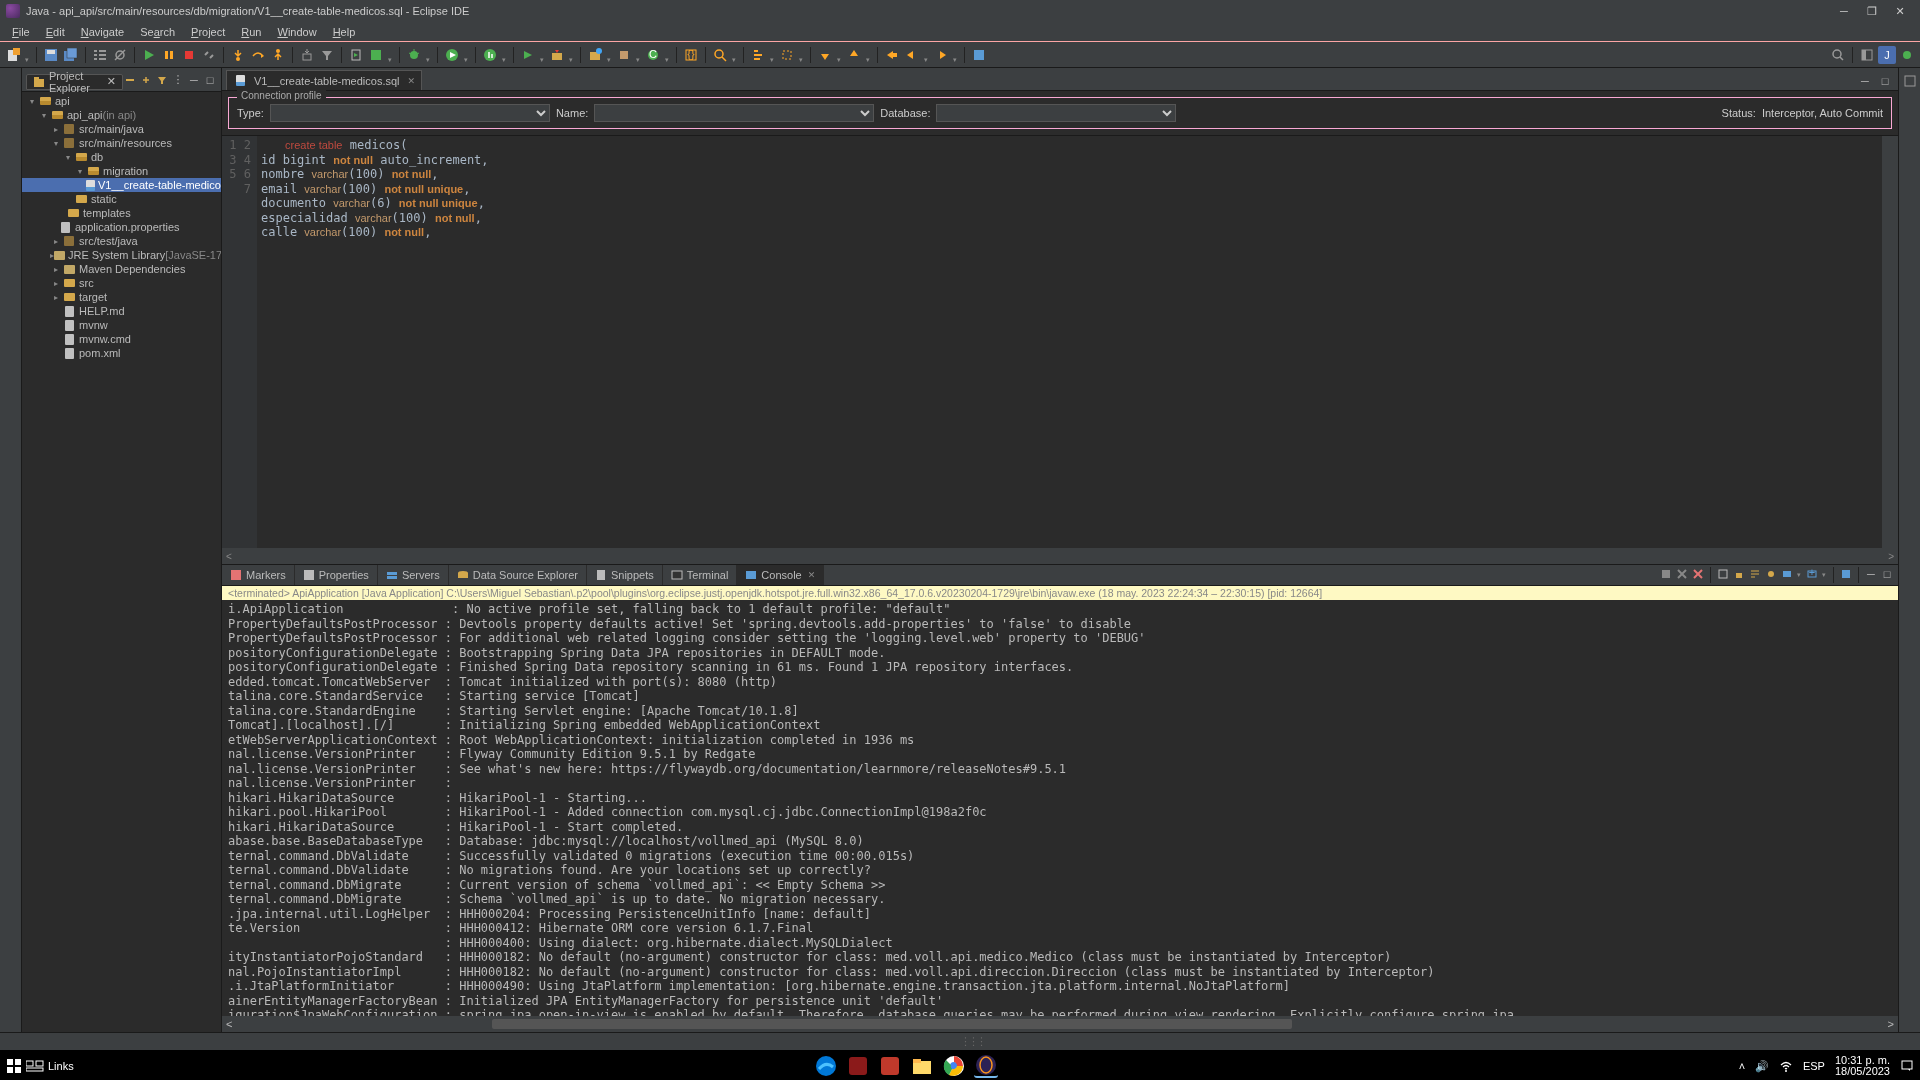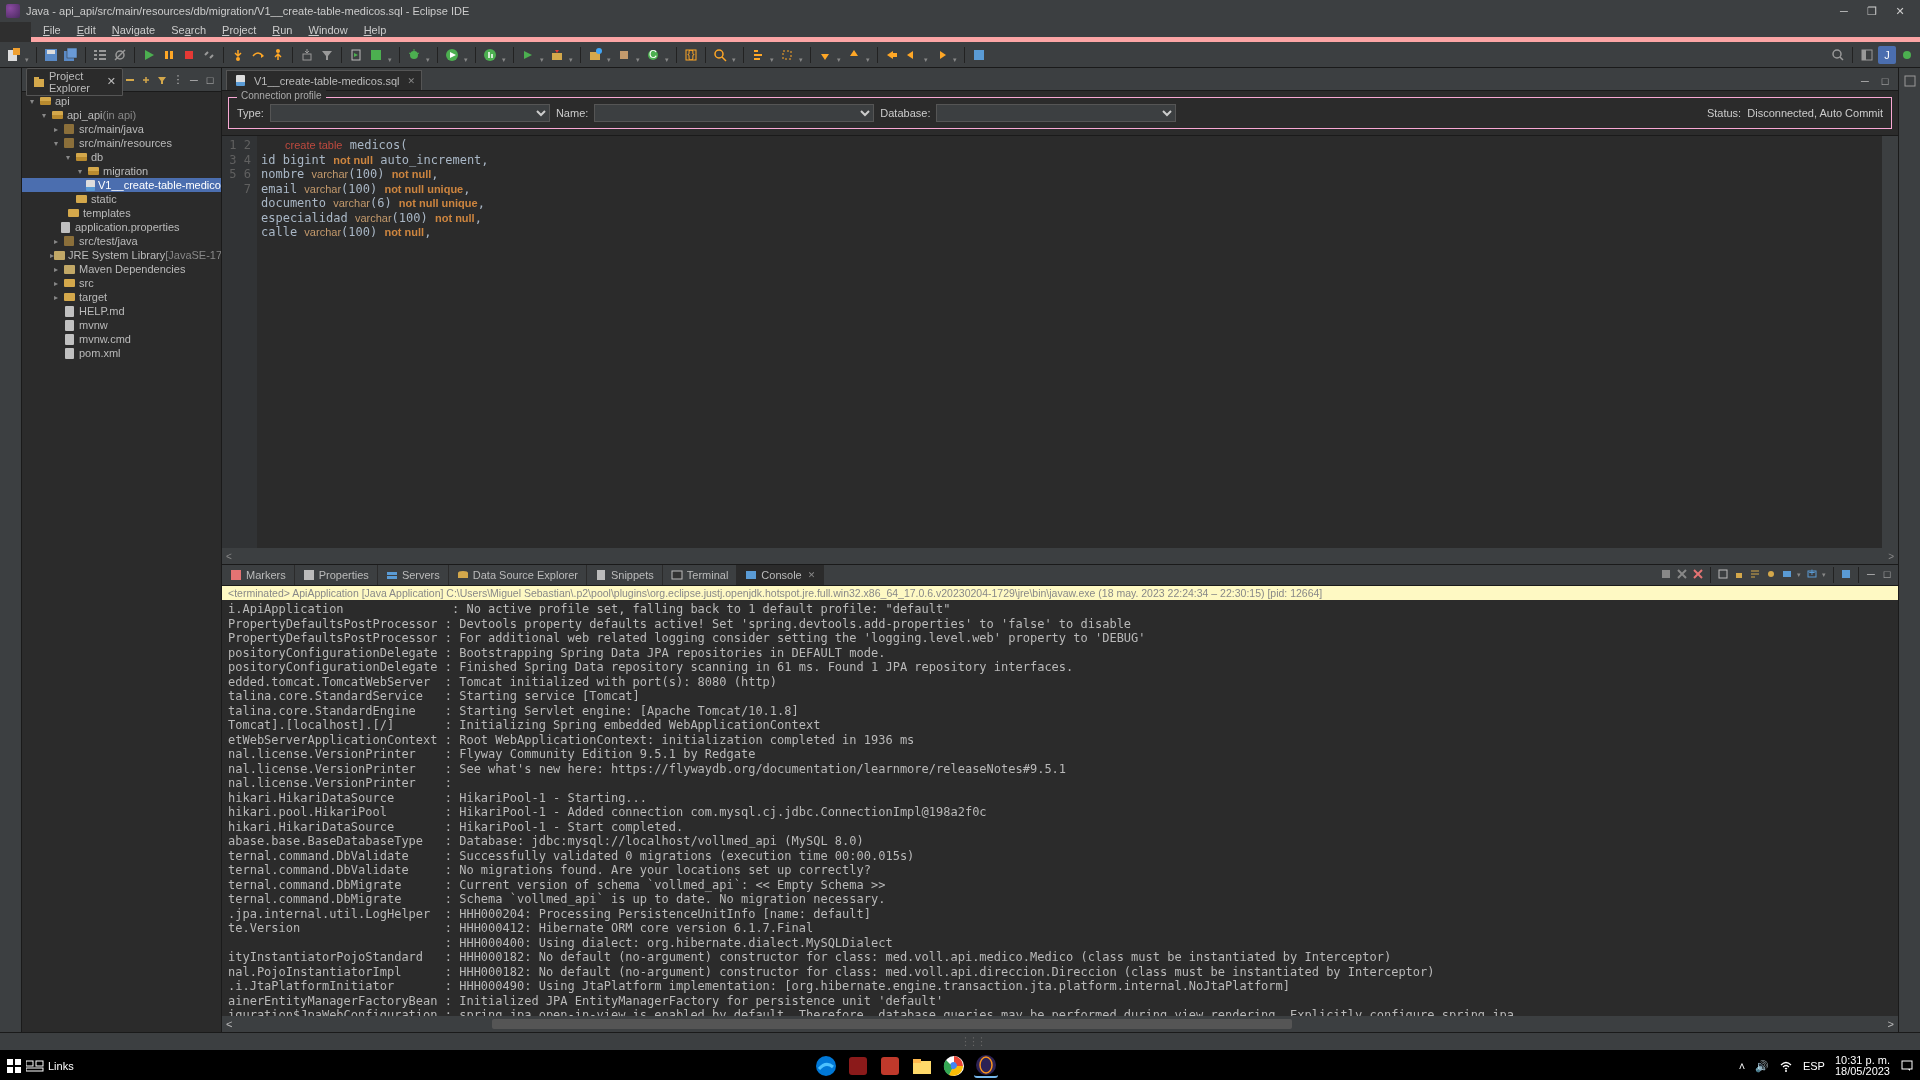--- a/index.html
+++ b/index.html
@@ -1,33 +1,33 @@
 <!DOCTYPE html>
 <html><head>
 <meta charset="utf-8">
 <style>
 * { margin:0; padding:0; box-sizing:border-box; font-family:"Segoe UI",Tahoma,sans-serif; font-size:11px; user-select:none; }
 html,body { width:1920px; height:1080px; background:#2f2f2f; color:#bbb; overflow:hidden; }
 .title-bar { height:22px; background:#3c3f41; display:flex; align-items:center; padding:0 6px; }
 .title-bar .app-icon { width:14px; height:14px; margin-right:6px; border-radius:2px; background:radial-gradient(circle at 30% 30%, #8a4aa0, #4a2a60); }
 .title-bar .title-text { flex:1; color:#ccc; }
 .title-bar .win-btn { width:28px; height:22px; display:flex; align-items:center; justify-content:center; color:#ccc; }
-.menu-bar { height:20px; background:#3c3f41; display:flex; align-items:center; padding-left:4px; gap:0; border-bottom:5px solid #fca5a5;margin-left:31px; }
+.menu-bar { height:20px; background:#3c3f41; display:flex; align-items:center; padding-left:4px; gap:0; border-bottom:1px solid #fca5a5; }
 .menu-bar .menu-item { padding:2px 8px; color:#ccc; }
 .menu-bar .menu-item .underline { text-decoration:underline; }
 .toolbar { height:26px; background:#3c3f41; display:flex; align-items:center; padding:0 4px; gap:2px; border-bottom:1px solid #1a1a1a; }
 .tb-btn { width:18px; height:18px; display:flex; align-items:center; justify-content:center; border-radius:2px; position:relative; }
 .tb-sep { width:1px; height:16px; background:#222; margin:0 3px; }
 .dropdown-arrow { width:6px; height:6px; margin-left:1px; }
 .dropdown-arrow::after { content:"▾"; font-size:7px; color:#888; }
 .main-area { display:flex; height:calc(100% - 22px - 20px - 26px - 18px - 30px); }
 .side-strip { width:22px; background:#3c3f41; border-right:1px solid #1a1a1a; }
 .project-explorer { width:200px; background:#2b2b2b; border-right:1px solid #1a1a1a; display:flex; flex-direction:column; }
 .view-header { height:24px; background:#3c3f41; display:flex; align-items:center; padding:0 4px; border-bottom:1px solid #1a1a1a; }
-.view-header .tab { display:flex; align-items:center; gap:4px; background:#2b2b2b; border:1px solid #555; padding:1px 6px; border-radius:2px 2px 0 0; height:28px; margin-top:4px; }
+.view-header .tab { display:flex; align-items:center; gap:4px; background:#2b2b2b; border:1px solid #555; padding:1px 6px; border-radius:2px 2px 0 0; height:16px; margin-top:4px; }
 .view-header .toolbar-icons { margin-left:auto; display:flex; gap:2px; }
 .view-header .toolbar-icons .tb-btn { width:14px; height:14px; }
 .tree { padding:2px 0; overflow:auto; font-size:11px; }
 .tree-item { display:flex; align-items:center; height:14px; padding-right:4px; white-space:nowrap; }
 .tree-item.selected { background:#4b6eaf; color:#fff; }
 .twist { width:12px; height:12px; display:flex; align-items:center; justify-content:center; color:#888; font-size:8px; }
 .tree-icon { width:14px; height:12px; margin-right:3px; display:flex; align-items:center; justify-content:center; }
 .tree-icon.folder::before { content:""; width:11px; height:8px; background:#d4a84b; border-radius:1px; display:block; }
 .tree-icon.folder.open::before { background:linear-gradient(#d4a84b 50%, #b88a2f 50%); }
 .tree-icon.pkg::before { content:""; width:10px; height:10px; background:#8b6f3a; border-radius:1px; display:block; }
@@ -507,21 +507,21 @@
 
     <fieldset class="conn-profile">
       <legend>Connection profile</legend>
       <div class="conn-row">
         <label>Type:</label>
         <select></select>
         <label>Name:</label>
         <select></select>
         <label>Database:</label>
         <select style="max-width:240px"></select>
-        <span class="status"><span>Status:</span>&nbsp;&nbsp;<span>Disconnected, Auto Commit</span></span>
+        <span class="status"><span>Status:</span>&nbsp;&nbsp;<span>Interceptor, Auto Commit</span></span>
       </div>
     </fieldset>
 
     <div class="code-editor">
       <div class="gutter">1
 2
 3
 4
 5
 6

